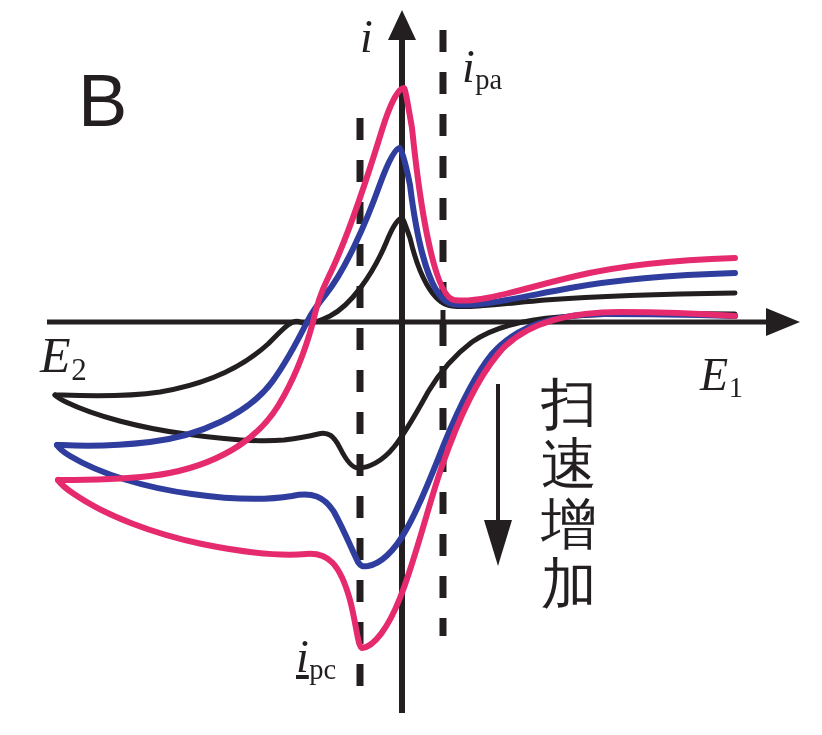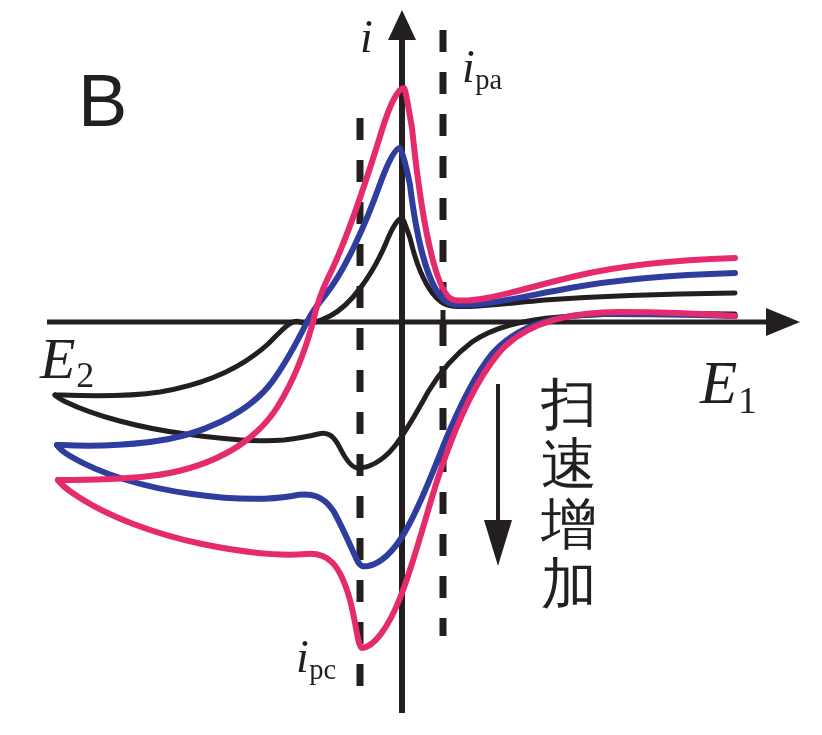--- a/index.html
+++ b/index.html
@@ -60,30 +60,31 @@
   #label-ipa {
     left: 462px;
     top: 44px;
     font-size: 46px;
     text-align: center;
   }
   #label-ipc {
     left: 296px;
     top: 634px;
     font-size: 46px;
+    text-decoration: underline;
   }
   #label-e2 {
     left: 40px;
     top: 330px;
-    font-size: 58px;
+    font-size: 50px;
   }
   #label-e1 {
     left: 700px;
     top: 352px;
-    font-size: 61px;
+    font-size: 46px;
   }
   #scan-annotation {
     position: absolute;
     left: 524px;
     top: 374px;
     width: 90px;
     font-family: "DejaVu Sans", sans-serif;
     font-size: 56px;
     line-height: 1.07;
     color: #231f20;

